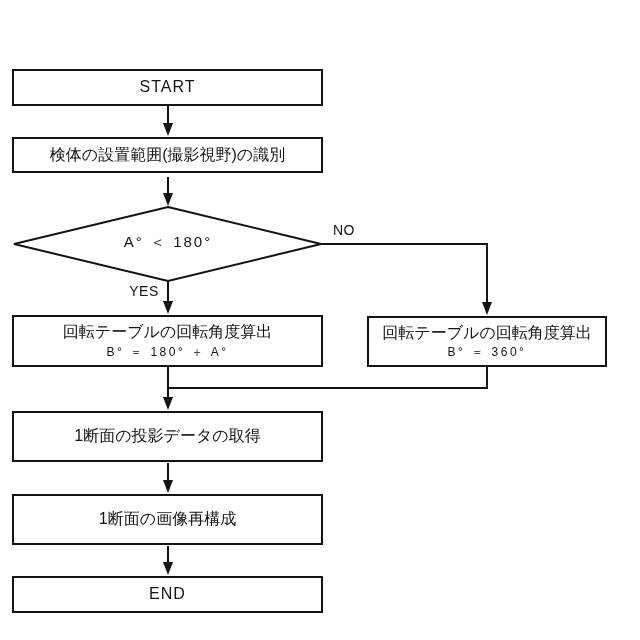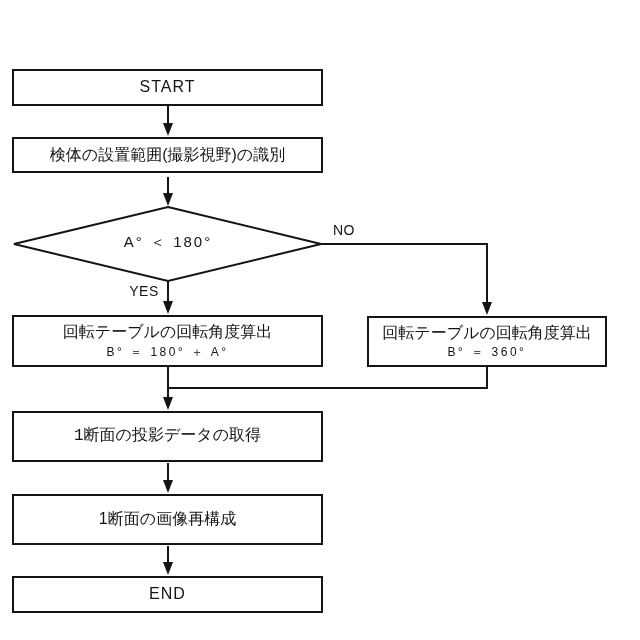--- a/index.html
+++ b/index.html
@@ -36,21 +36,21 @@
     justify-content: center;
     text-align: center;
     font-size: 16px;
     line-height: 1.4;
   }
   .terminator { border-radius: 0; letter-spacing: 1px; text-align: right; }
   .node-start       { left: 12px;  top: 69px;  width: 311px; height: 37px; }
   .node-identify    { left: 12px;  top: 137px; width: 311px; height: 36px; }
   .node-calc-yes    { left: 12px;  top: 315px; width: 311px; height: 52px; }
   .node-calc-no     { left: 367px; top: 316px; width: 240px; height: 51px; }
-  .node-acquire     { left: 12px;  top: 411px; width: 311px; height: 51px; font-family: Liberation Mono, monospace; }
+  .node-acquire     { left: 12px;  top: 411px; width: 311px; height: 51px; }
   .node-reconstruct { left: 12px;  top: 494px; width: 311px; height: 51px; }
   .node-end         { left: 12px;  top: 576px; width: 311px; height: 37px; }
   .formula { font-size: 12px; letter-spacing: 2.5px; }
   .decision-text {
     position: absolute;
     left: 58px; top: 233px; width: 220px;
     text-align: center;
     font-size: 15px;
     letter-spacing: 2px;
   }

